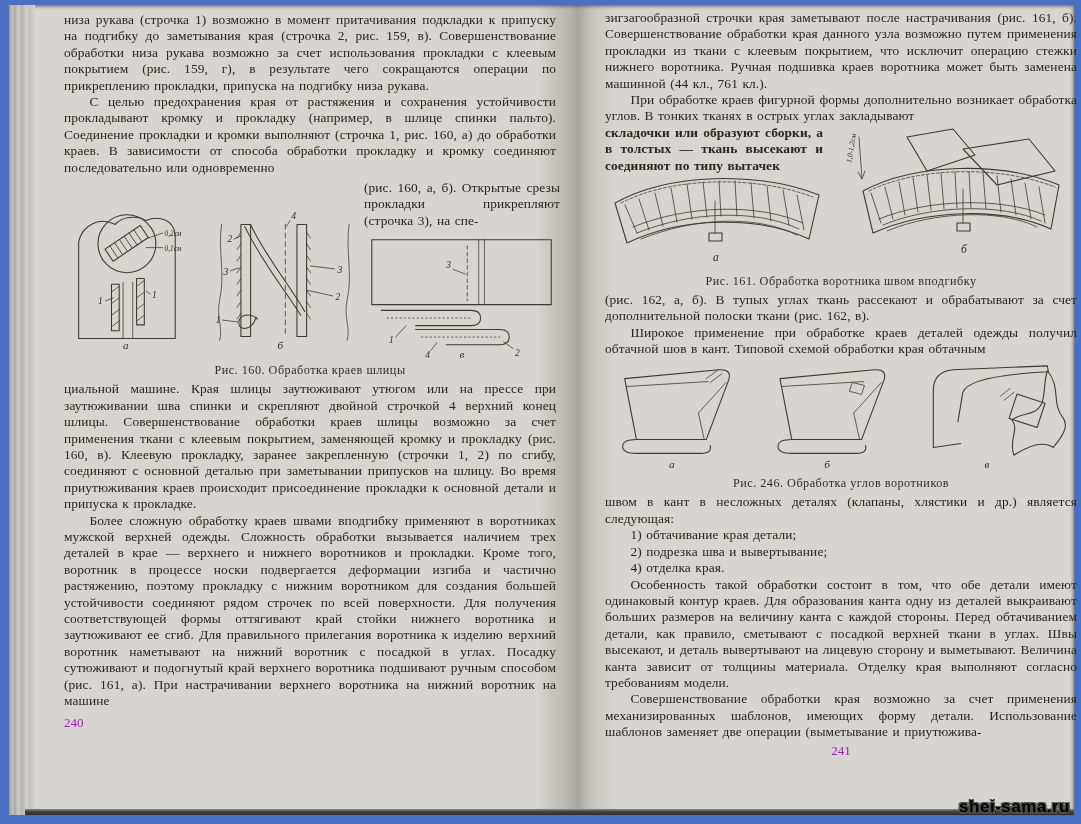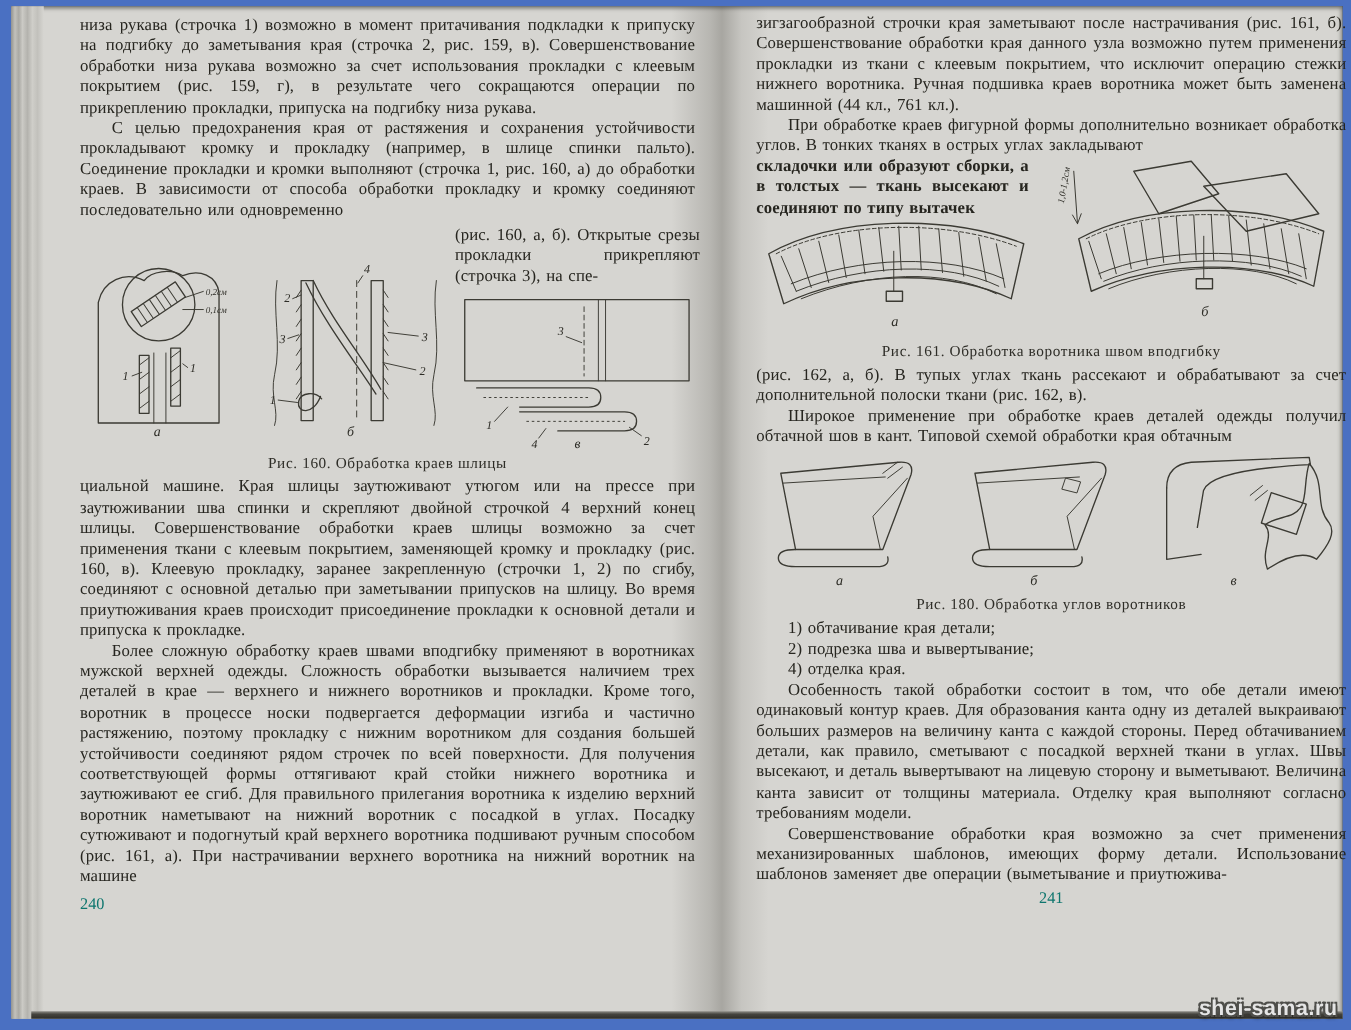--- a/index.html
+++ b/index.html
@@ -36,33 +36,33 @@
   .caption{
     font-size:12.2px;line-height:15px;text-align:center;
     letter-spacing:.5px;color:#2e2d27;margin:3px 0 3px;
   }
   .fig-row{display:flex;gap:8px;margin-top:4px;align-items:flex-start;}
   .fig-col-l{width:292px;flex:none;}
   .fig-col-r{flex:1;}
   .fig161{position:relative;margin-top:2px;}
   .fig161 .wraptext{position:absolute;left:0;top:-2px;width:218px;font-weight:bold;}
   .list-item{text-indent:1.9em;}
-  .pagenum{font-size:13px;color:#0f766e;margin-top:6px;}
+  .pagenum{font-size:13px;color:#a21caf;margin-top:6px;}
   .pagenum.right{text-align:center;margin-top:2px;}
   svg{display:block;}
   svg path,svg rect,svg line,svg circle,svg polyline{fill:none;stroke:#3b3a33;stroke-width:1.1;stroke-linecap:round;stroke-linejoin:round;}
   svg text{fill:#2e2d27;font-family:"Liberation Serif",serif;font-style:italic;stroke:none;}
   .co{font-size:10px;}
   .lab{font-size:11.5px;}
   .dim{font-size:7.5px;}
   .thin{stroke-width:.8;}
   .watermark{
     position:absolute;right:11px;bottom:7px;
     font-family:"Liberation Sans",sans-serif;font-weight:bold;font-size:17px;letter-spacing:.5px;
-    color:#e5e5e5;
+    color:#000000;
     text-shadow:-1.5px -1.5px 0 #4e4e4a,1.5px -1.5px 0 #4e4e4a,-1.5px 1.5px 0 #4e4e4a,1.5px 1.5px 0 #4e4e4a,0 2px 3px rgba(0,0,0,.55);
   }
 </style>
 </head>
 <body>
 
 <div class="book">
   <div class="edge-left"></div>
   <div class="spine"></div>
 
@@ -209,23 +209,24 @@
           <path d="M8,34 Q8,15 28,13 L124,9 L125,15 Q44,19 38,36 L33,66"></path>
           <path d="M8,34 L8,92 L36,88"></path>
           <path d="M124,14 C138,30 128,48 140,62 C146,70 140,80 130,92 C118,84 102,92 90,100 C84,84 96,74 88,64 C98,56 112,60 118,48 C122,40 120,26 124,14 Z"></path>
           <g transform="rotate(18 104 56)">
               <rect x="88" y="42" width="30" height="26"></rect>
             </g>
           <path class="thin" d="M76,40 l10,-8 M80,44 l10,-8"></path>
           <text class="lab" x="60" y="113">в</text>
         </g>
       </svg>
-      <div class="caption">Рис. 180. Обработка углов воротников</div>
+      <div class="caption">Рис. 246. Обработка углов воротников</div>
     </div>
 
+    <p class="bt">швом в кант в несложных деталях (клапаны, хлястики и др.) является следующая:</p>
     <div class="bt list-item">1) обтачивание края детали;</div>
     <div class="bt list-item">2) подрезка шва и вывертывание;</div>
     <div class="bt list-item">4) отделка края.</div>
     <p class="bt ind">Особенность такой обработки состоит в том, что обе детали имеют одинаковый контур краев. Для образования канта одну из деталей выкраивают больших размеров на величину канта с каждой стороны. Перед обтачиванием детали, как правило, сметывают с посадкой верхней ткани в углах. Швы высекают, и деталь вывертывают на лицевую сторону и выметывают. Величина канта зависит от толщины материала. Отделку края выполняют согласно требованиям модели.</p>
     <p class="bt ind">Совершенствование обработки края возможно за счет применения механизированных шаблонов, имеющих форму детали. Использование шаблонов заменяет две операции (выметывание и приутюжива-</p>
     <div class="pagenum right">241</div>
   </div>
 
   <div class="edge-bottom"></div>
 </div>

